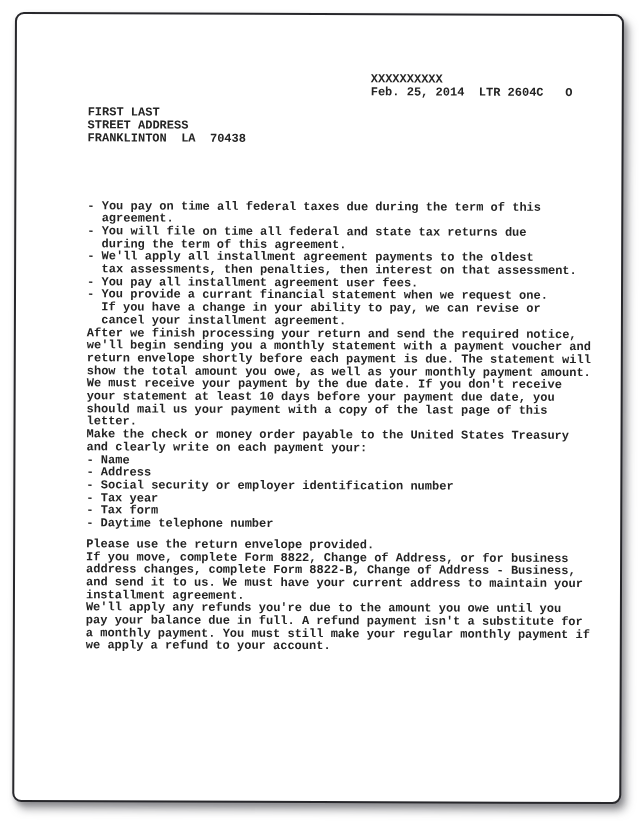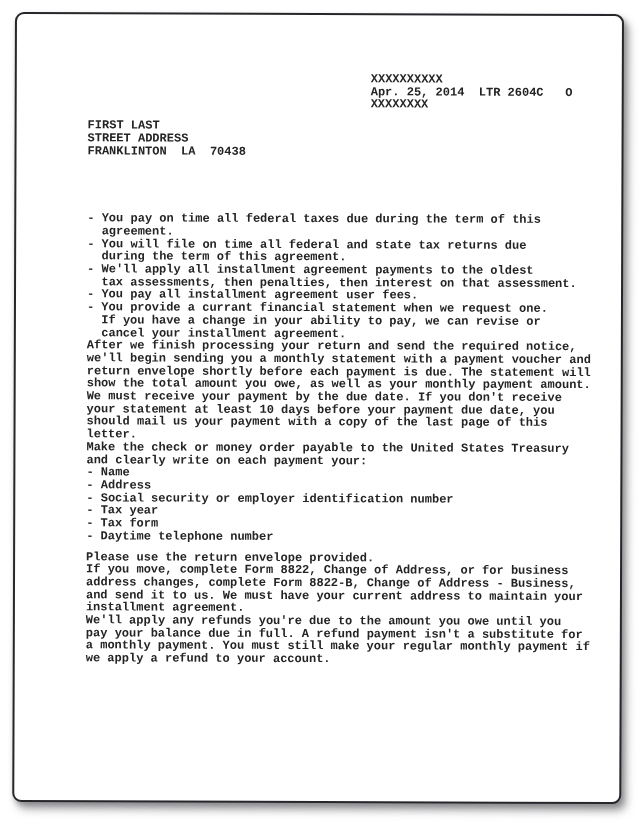--- a/index.html
+++ b/index.html
@@ -56,22 +56,21 @@
   .mb4  { margin-bottom: 4px; }
 </style>
 </head>
 <body>
 
 <div class="scan-area">
   <div class="paper">
 
     <div class="hdr">
       <div class="ln r">XXXXXXXXXX</div>
-      <div class="ln">Apr. 25, 2014  LTR 2604C   O</div>
-      <div class="ln r">XXXXXXXX</div>
+      <div class="ln">Feb. 25, 2014  LTR 2604C   O</div>
     </div>
 
     <div class="addr">
       <div class="ln">FIRST LAST</div>
       <div class="ln">STREET ADDRESS</div>
       <div class="ln">FRANKLINTON  LA  70438</div>
     </div>
 
     <div>
       <div>

